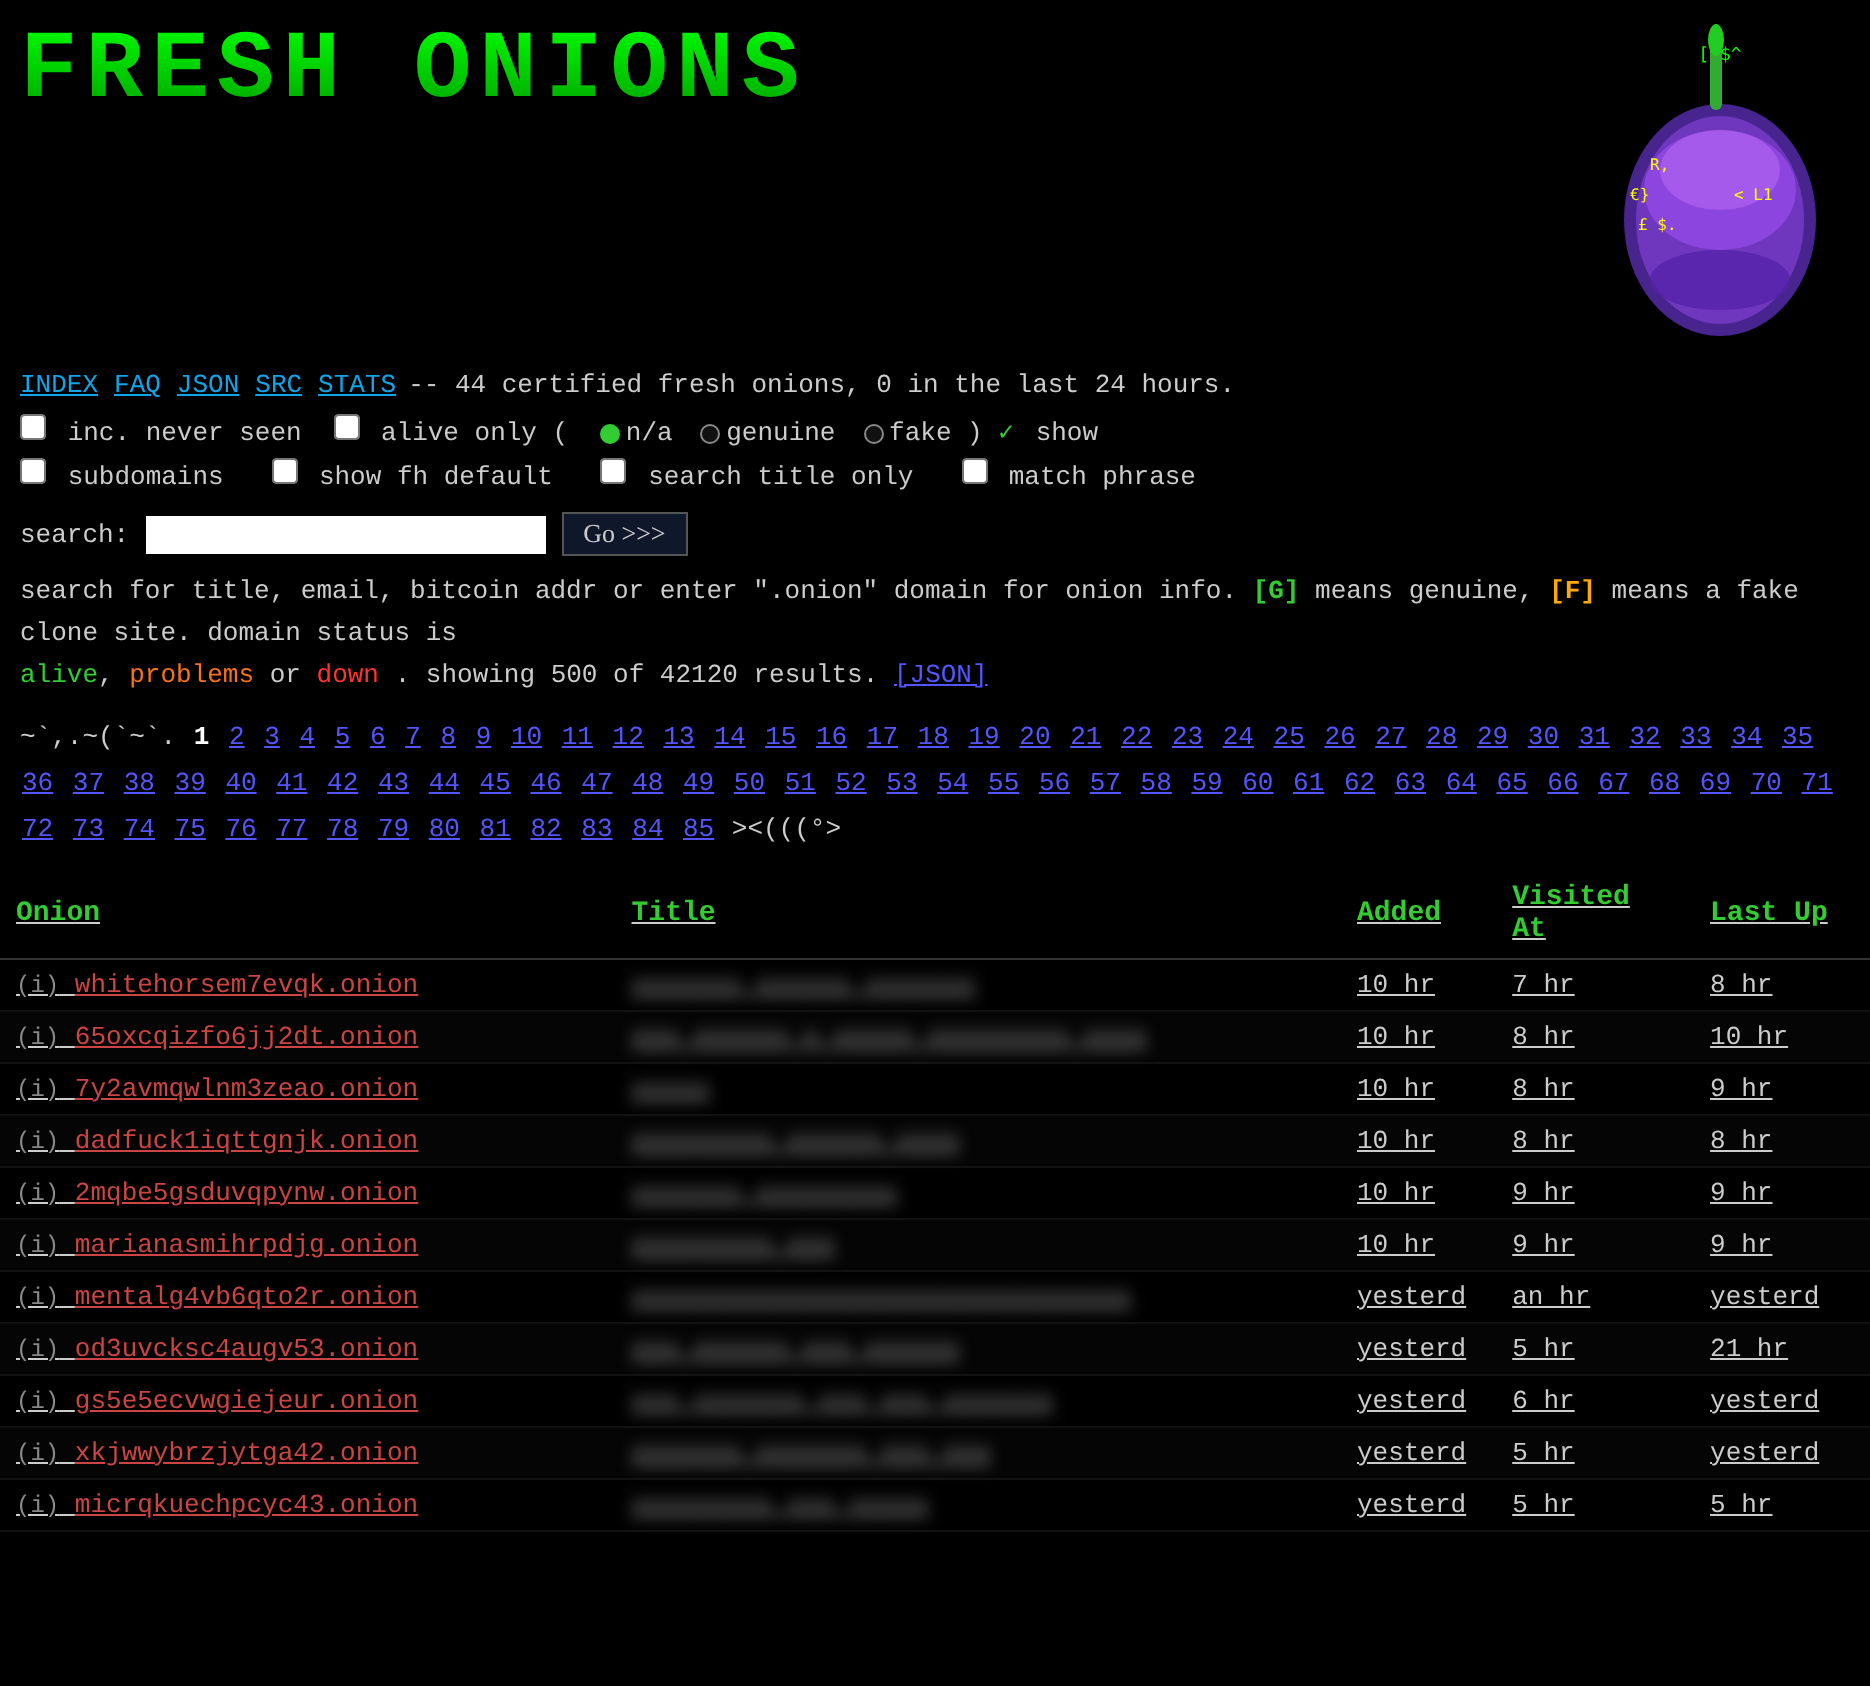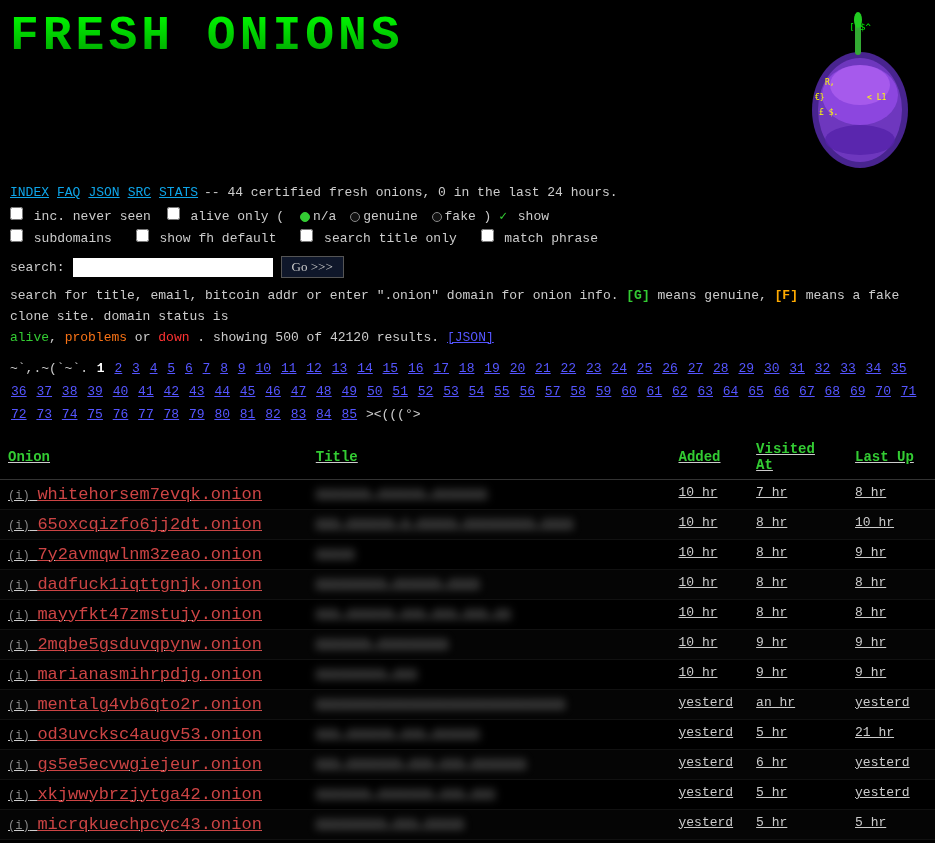--- a/index.html
+++ b/index.html
@@ -201,21 +201,21 @@
       color: #888;
       text-decoration: none;
       font-size: 12px;
       cursor: pointer;
     }
 
     .onion-link {
       color: #cc4444;
       text-decoration: underline;
       cursor: pointer;
-      font-size: 17px;
+      font-size: 13px;
     }
 
     .title-text {
       color: #888;
       font-size: 13px;
     }
 
     .time-text {
       color: #ccc;
       font-size: 13px;
@@ -384,27 +384,20 @@
         <td class="col-lastup"><span class="time-text">9 hr</span></td>
       </tr>
       <tr>
         <td class="col-onion"><a class="info-link" href="#">(i)</a> <a class="onion-link" href="#">dadfuck1iqttgnjk.onion</a></td>
         <td class="col-title"><span class="title-text blurred">xxxxxxxxx xxxxxx xxxx</span></td>
         <td class="col-added"><span class="time-text">10 hr</span></td>
         <td class="col-visited"><span class="time-text">8 hr</span></td>
         <td class="col-lastup"><span class="time-text">8 hr</span></td>
       </tr>
       <tr>
-        <td class="col-onion"><a class="info-link" href="#">(i)</a> <a class="onion-link" href="#">mayyfkt47zmstujy.onion</a></td>
-        <td class="col-title"><span class="title-text blurred">xxx xxxxxx xxx xxx xxx xx</span></td>
-        <td class="col-added"><span class="time-text">10 hr</span></td>
-        <td class="col-visited"><span class="time-text">8 hr</span></td>
-        <td class="col-lastup"><span class="time-text">8 hr</span></td>
-      </tr>
-      <tr>
         <td class="col-onion"><a class="info-link" href="#">(i)</a> <a class="onion-link" href="#">2mqbe5gsduvqpynw.onion</a></td>
         <td class="col-title"><span class="title-text blurred">xxxxxxx xxxxxxxxx</span></td>
         <td class="col-added"><span class="time-text">10 hr</span></td>
         <td class="col-visited"><span class="time-text">9 hr</span></td>
         <td class="col-lastup"><span class="time-text">9 hr</span></td>
       </tr>
       <tr>
         <td class="col-onion"><a class="info-link" href="#">(i)</a> <a class="onion-link" href="#">marianasmihrpdjg.onion</a></td>
         <td class="col-title"><span class="title-text blurred">xxxxxxxxx xxx</span></td>
         <td class="col-added"><span class="time-text">10 hr</span></td>

